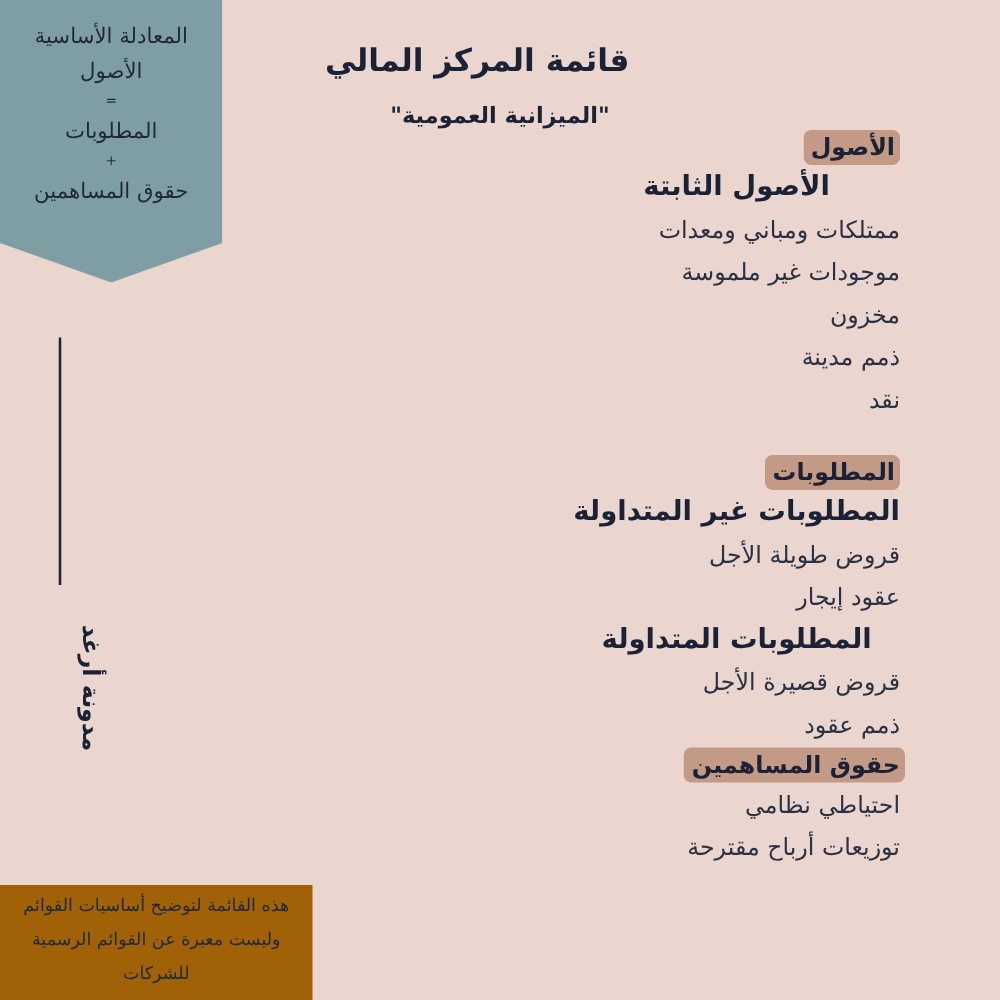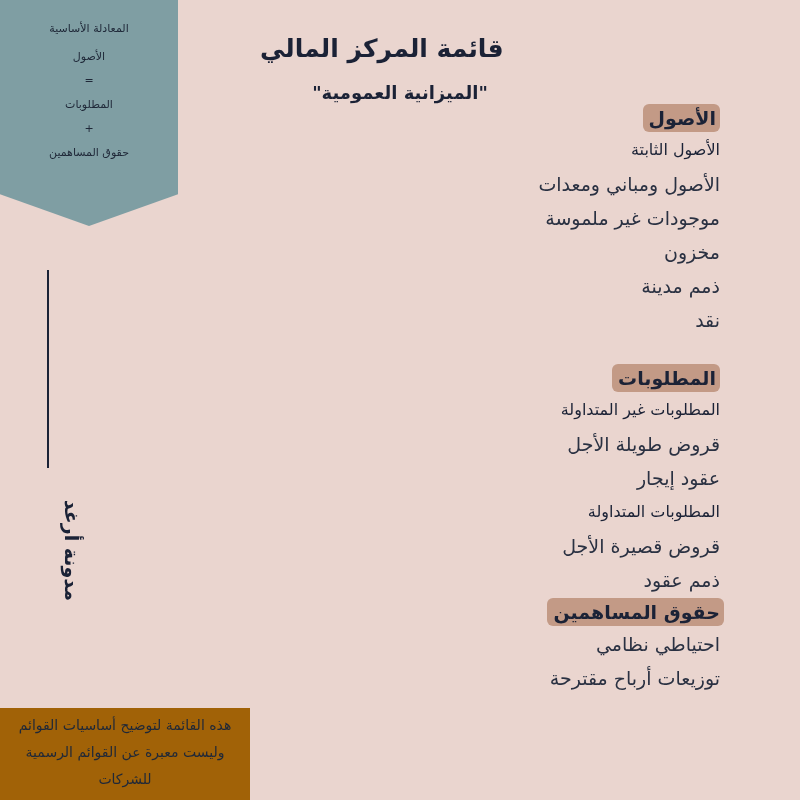--- a/index.html
+++ b/index.html
@@ -12,21 +12,21 @@
     }
     .equation-banner {
       position: absolute; left: 0; top: 0;
       width: 178px; height: 226px;
       background: #7f9ea3;
       clip-path: polygon(0 0, 100% 0, 100% 86%, 50% 100%, 0 86%);
       text-align: center;
       color: #1f2838;
     }
     .equation-banner .eq-line {
-      font-size: 11px;
+      font-size: 17px;
       direction: rtl;
       line-height: 28px;
     }
     .equation-banner .eq-sym { font-size: 11px; line-height: 20px; }
     .eq-wrap { padding-top: 15px; }
     .title {
       position: absolute; left: 260px; width: 280px; top: 34px;
       text-align: left; direction: rtl;
       font-weight: bold; font-size: 25px; color: #1b2236;
     }
@@ -36,21 +36,21 @@
       font-weight: bold; font-size: 18px; color: #1b2236;
     }
     .list {
       position: absolute; right: 80px; top: 103px;
       direction: rtl; text-align: right;
     }
     .row {
       height: 34px; line-height: 34px;
       font-size: 19px; color: #2a3142; white-space: nowrap;
     }
-    .row.sub { font-weight: normal; font-size: 16px; color: #1b2236; }
+    .row.sub { font-weight: bold; font-size: 22px; color: #1b2236; text-align: center; }
     .row.section { height: 30px; line-height: 30px; margin-top: 0; }
     .row.gap { margin-top: 16px; }
     .tag {
       display: inline-block;
       background: #c39a86;
       border-radius: 6px;
       padding: 0 4px 0 6px;
       font-weight: bold; font-size: 19px; color: #1b2236;
       line-height: 28px;
     }
@@ -91,21 +91,21 @@
 </div>
 
 <div class="title">قائمة المركز المالي</div>
 <div class="subtitle">"الميزانية العمومية"</div>
 
 <div class="list">
   <div class="row section">
     <span class="tag">الأصول</span>
   </div>
   <div class="row sub">الأصول الثابتة</div>
-  <div class="row">الأصول ومباني ومعدات</div>
+  <div class="row">ممتلكات ومباني ومعدات</div>
   <div class="row">موجودات غير ملموسة</div>
   <div class="row">مخزون</div>
   <div class="row">ذمم مدينة</div>
   <div class="row">نقد</div>
 
   <div class="row section gap" style="margin-top:26px">
     <span class="tag">المطلوبات</span>
   </div>
   <div class="row sub">المطلوبات غير المتداولة</div>
   <div class="row">قروض طويلة الأجل</div>

